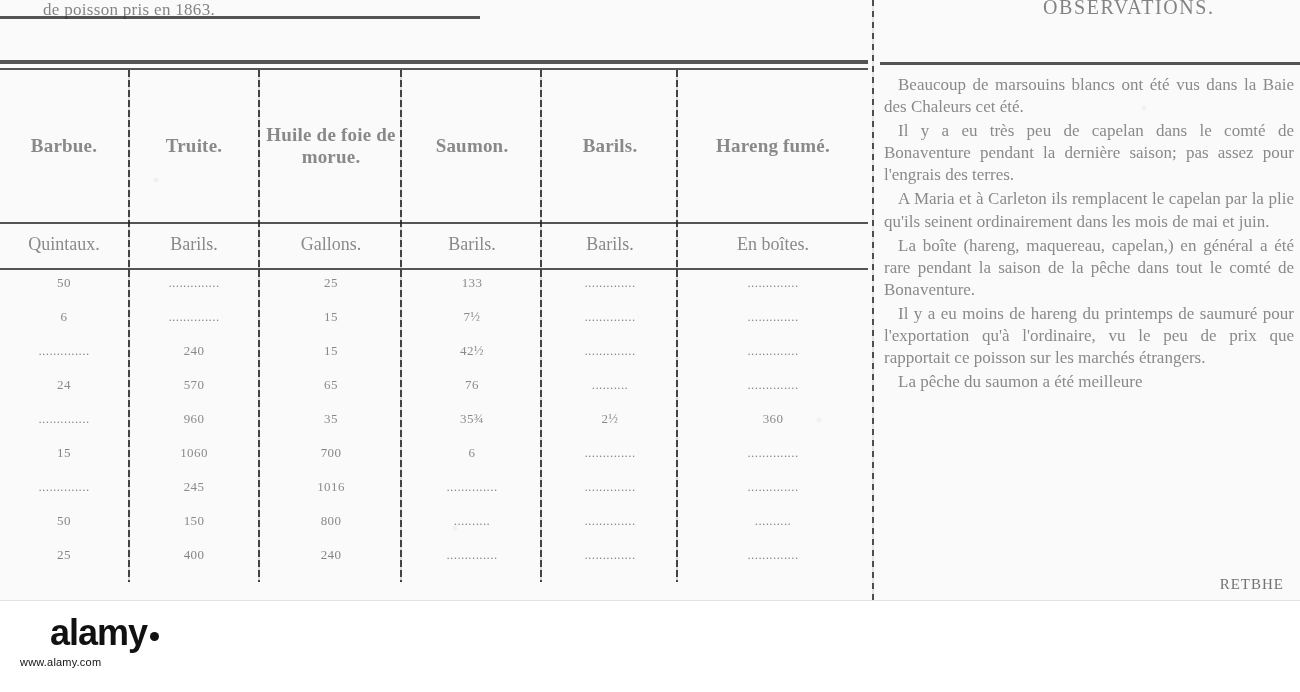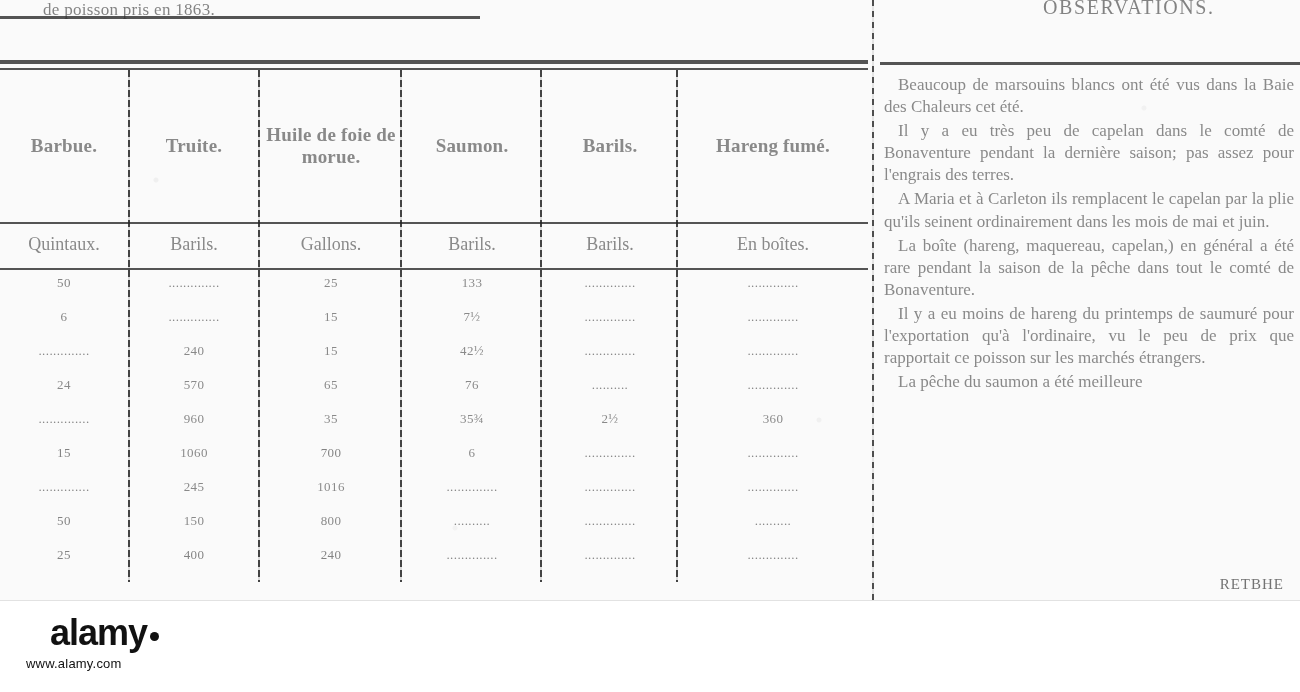--- a/index.html
+++ b/index.html
@@ -177,24 +177,24 @@
   .alamy-logo .dot {
     display: inline-block;
     width: 9px; height: 9px;
     background: #111;
     border-radius: 50%;
     margin-left: 3px;
     vertical-align: 4px;
   }
   .alamy-url {
     position: absolute;
-    left: 26px;
+    left: 20px;
     top: 656px;
     font-family: "Liberation Sans", sans-serif;
-    font-size: 13px;
+    font-size: 11px;
     color: #111;
     letter-spacing: 0.2px;
   }
   .image-id {
     position: absolute;
     right: 16px;
     top: 576px;
     font-family: Liberation Serif, serif;
     font-size: 15px;
     color: #737373;

